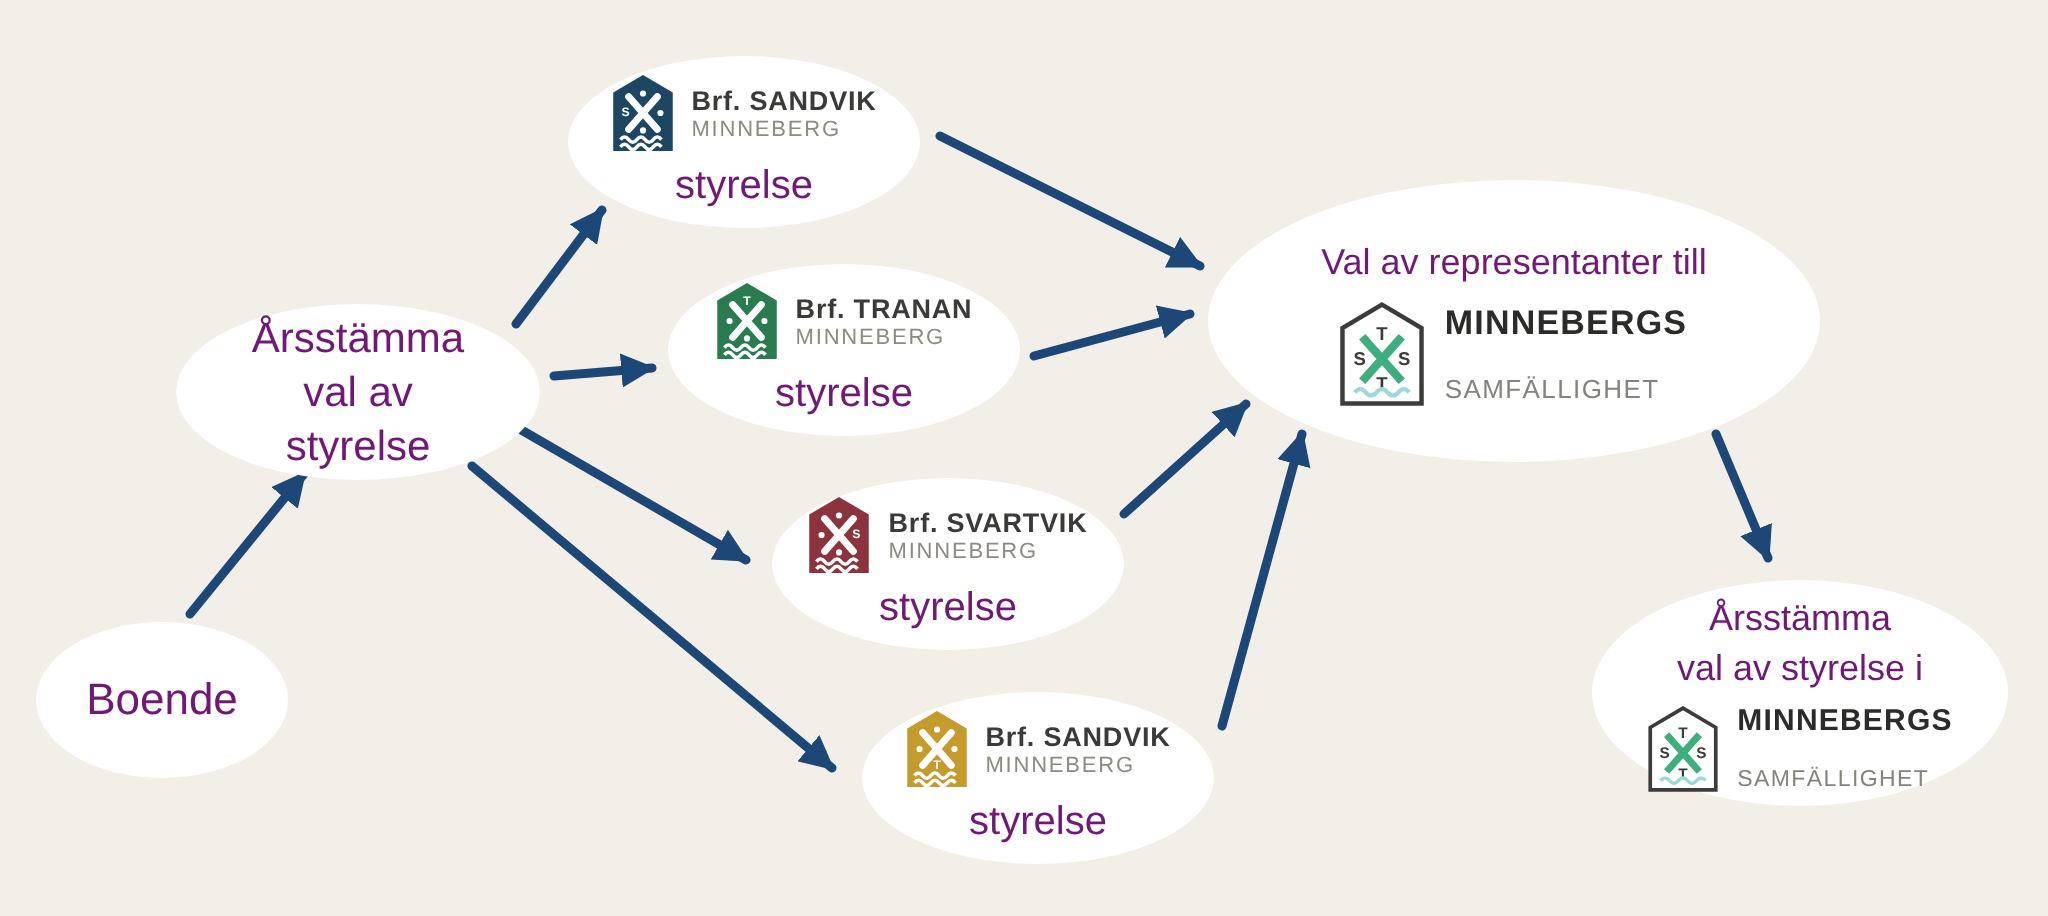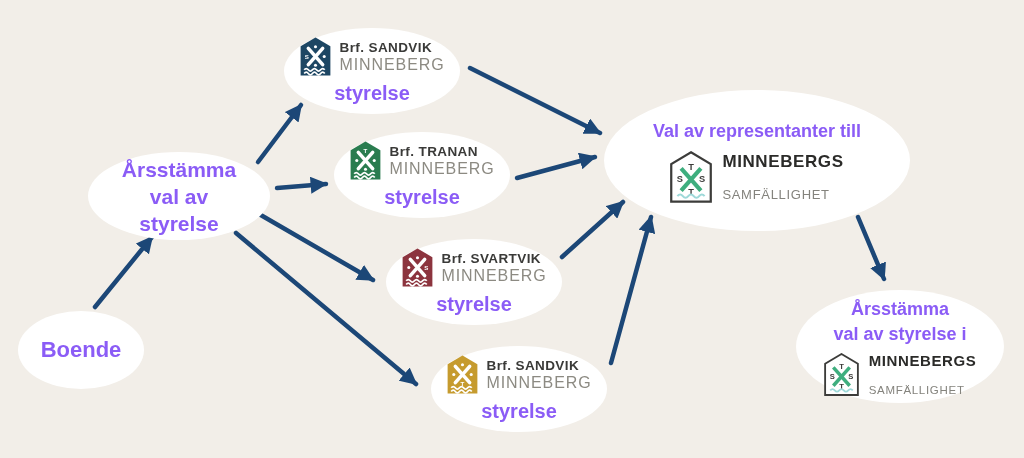--- a/index.html
+++ b/index.html
@@ -2,27 +2,27 @@
 <html><head>
 <meta charset="utf-8">
 <style>
   *{margin:0;padding:0;box-sizing:border-box}
   html,body{background:#f2eee8}
   body{font-family:"Liberation Sans",sans-serif}
   .canvas{position:relative;width:1024px;height:458px;background:#f2eee8;overflow:hidden}
   .arrows{position:absolute;left:0;top:0;width:1024px;height:458px}
   .node{position:absolute;background:#ffffff;border-radius:50%;display:flex;flex-direction:column;
         align-items:center;justify-content:center;text-align:center}
-  .blue{color:#8b5cf6;font-weight:bold}
+  .blue{color:#701a75;font-weight:normal}
   .boende-label{font-size:22px}
   .ars-line{font-size:21px;line-height:27px}
   .brf-row{display:flex;align-items:center;gap:9px}
   .brf-textcol{text-align:left}
   .brf-name{font-size:13.5px;font-weight:bold;color:#3a3a38;letter-spacing:.4px}
-  .brf-region{font-size:16px;color:#8c8a82;letter-spacing:.9px;margin-top:1px}
+  .brf-region{font-size:11px;color:#8c8a82;letter-spacing:.9px;margin-top:1px}
   .styrelse{font-size:20px;margin-top:6px}
   .val-line{font-size:18px;line-height:25px}
   .samf-row{display:flex;align-items:center;gap:10px;margin-top:7px}
   .samf-textcol{text-align:left}
   .samf-title{font-size:17px;font-weight:bold;color:#2b2b29;letter-spacing:.6px}
   .samf-sub{font-size:13px;color:#84837d;letter-spacing:.7px;margin-top:15px}
   .small .samf-title{font-size:15px}
   .small .samf-sub{font-size:11.5px}
   .small .samf-row{margin-top:5px}
   .brf-letter{font-family:"Liberation Sans",sans-serif;font-size:6px;font-weight:bold;fill:#ffffff}

